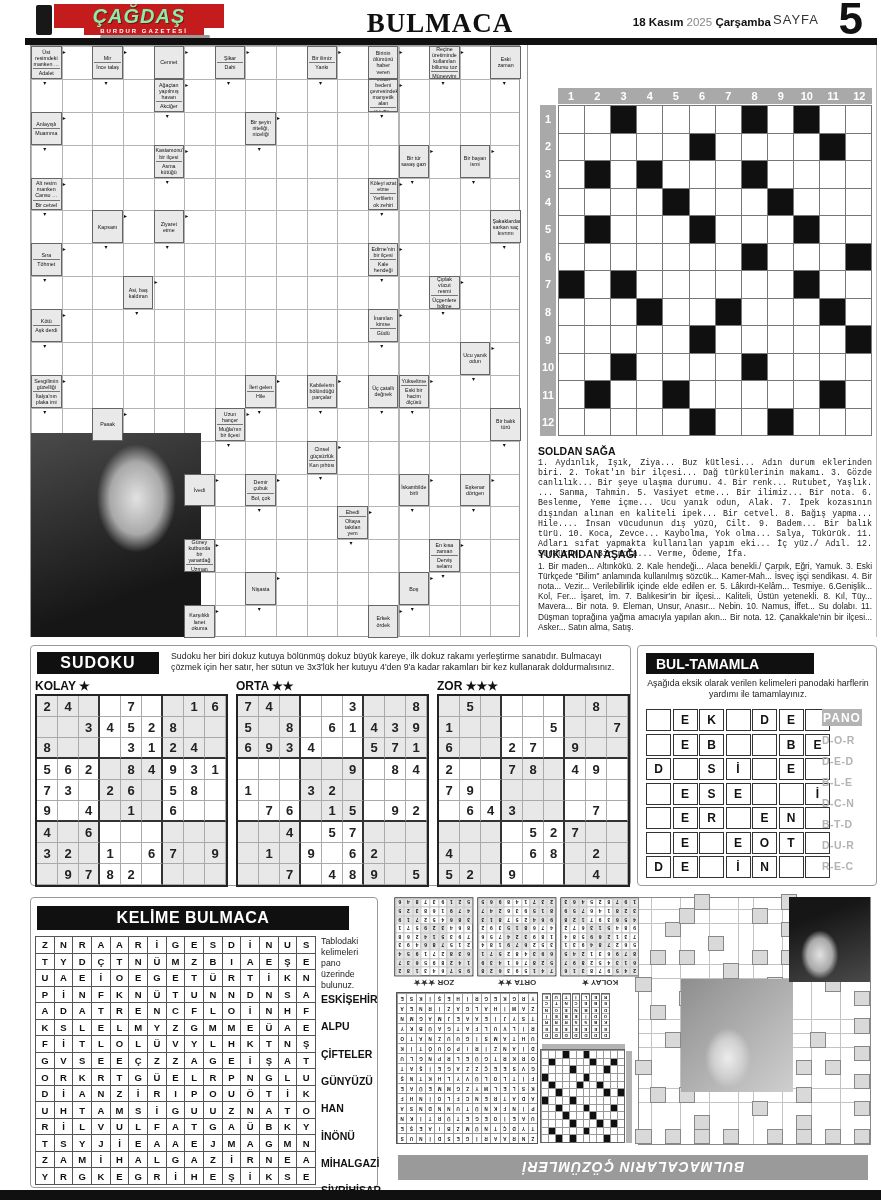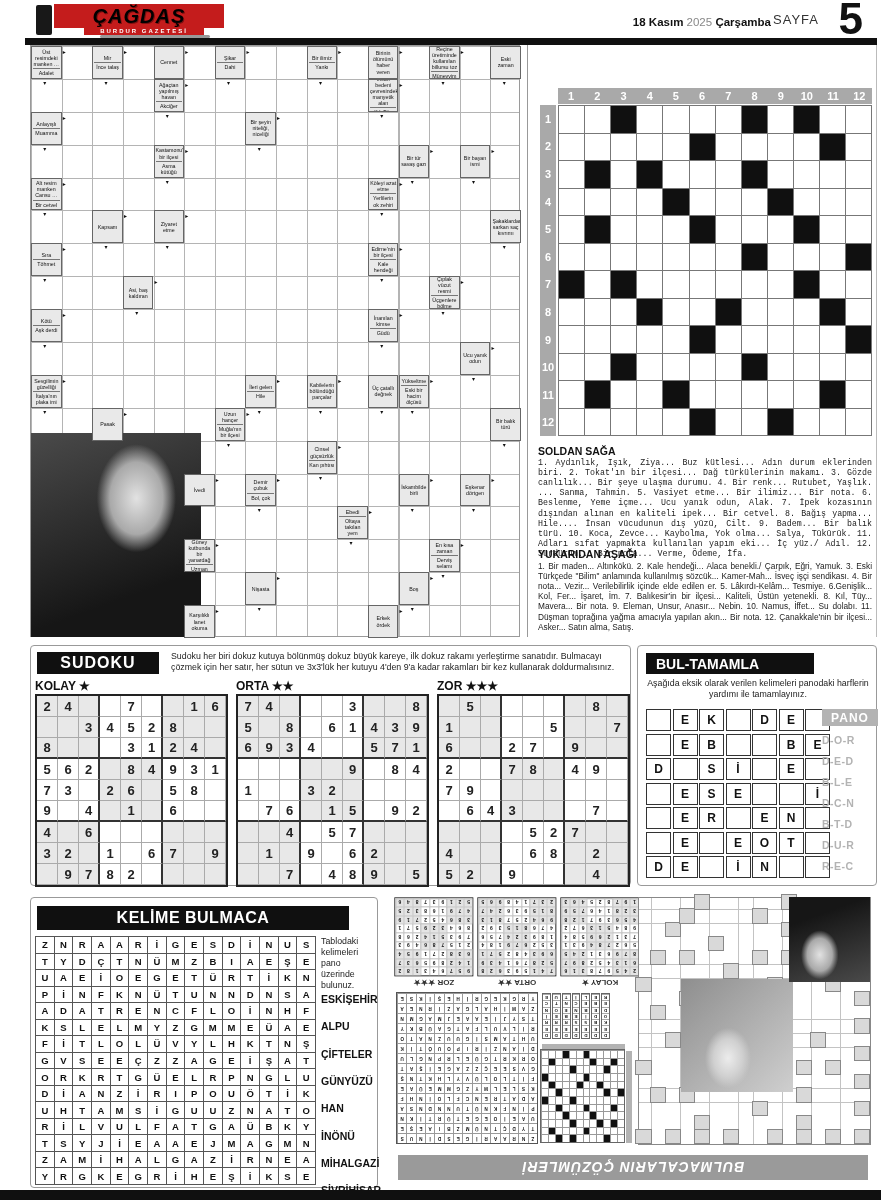--- a/index.html
+++ b/index.html
@@ -2,21 +2,21 @@
 <html><head>
 <meta charset="utf-8">
 <style>
   html,body{margin:0;padding:0;background:#fff;}
   #page{position:relative;width:881px;height:1200px;background:#fff;overflow:hidden;
         font-family:"Liberation Sans",sans-serif;color:#111;}
   .abs{position:absolute;box-sizing:border-box;}
   
   #logo-icon{left:36px;top:5px;width:16px;height:30px;background:#181818;border-radius:2px;}
   #logo-box{left:54px;top:4px;width:170px;height:24px;background:#c41c1c;display:flex;align-items:center;justify-content:center;}
-  #logo-box span{color:#000000;font-weight:bold;font-style:italic;font-size:20px;letter-spacing:1px;text-shadow:1px 1px 0 #7d0f0f;}
+  #logo-box span{color:#86efac;font-weight:bold;font-style:italic;font-size:20px;letter-spacing:1px;text-shadow:1px 1px 0 #7d0f0f;}
   #logo-sub{left:84px;top:27px;width:120px;height:8px;background:#c41c1c;color:#fff;font-size:6px;font-weight:bold;
             display:flex;align-items:center;justify-content:center;letter-spacing:2px;}
   #logo-tagline{left:100px;top:35px;width:110px;height:3px;background:#999;border-radius:2px;}
   #page-title{left:340px;top:8px;width:200px;text-align:center;font-family:"Liberation Serif",serif;
               font-weight:bold;font-size:27px;letter-spacing:1px;}
   #date-line{right:110px;top:16px;font-size:11.5px;white-space:nowrap;}
   #date-line .dim{color:#888;}
   #sayfa-label{right:62px;top:12px;font-size:13px;color:#333;letter-spacing:1px;}
   #sayfa-num{right:18px;top:-6px;font-size:44px;font-weight:bold;}
   #header-bar{left:25px;top:38px;width:852px;height:7px;background:#101010;}
@@ -67,21 +67,21 @@
   .sud-grid div.shade{background:#e8e8e8;}
   .sud-grid div.br3{border-right:2px solid #333;} .sud-grid div.bb3{border-bottom:2px solid #333;}
   
   #bul-panel{left:637px;top:645px;width:240px;height:241px;border:1px solid #999;border-radius:4px;}
   #bul-title{left:8px;top:7px;width:168px;height:21px;background:#101010;color:#fff;font-weight:bold;
              font-size:14px;display:flex;align-items:center;padding-left:10px;}
   #bul-intro{left:8px;top:32px;width:224px;text-align:center;font-size:8.8px;line-height:1.25;color:#222;}
   .bul-row{position:absolute;left:8px;display:flex;}
   .bul-row div{width:23px;height:20px;border:1px solid #333;margin-right:1.5px;display:flex;align-items:center;
                justify-content:center;font-weight:bold;font-size:12px;background:#fff;}
-  #pano-head{left:184px;top:63px;width:56px;height:17px;background:#b3b3b3;color:#fff;font-weight:bold;
+  #pano-head{left:184px;top:63px;width:40px;height:17px;background:#b3b3b3;color:#fff;font-weight:bold;
              font-size:12px;display:flex;align-items:center;justify-content:center;letter-spacing:1px;}
   .pano-item{position:absolute;left:184px;width:48px;color:#b3b3b3;font-weight:bold;font-size:10.5px;
              letter-spacing:0.5px;}
   
   #kelime-panel{left:30px;top:897px;width:348px;height:291px;border:1px solid #999;border-radius:4px;}
   #kelime-title{left:6px;top:8px;width:312px;height:24px;background:#101010;color:#fff;font-weight:bold;
                 font-size:16px;display:flex;align-items:center;justify-content:center;letter-spacing:0.5px;}
   #kelime-grid{left:4px;top:38px;width:281px;height:249px;display:grid;
                grid-template-columns:repeat(15,1fr);grid-template-rows:repeat(15,1fr);
                border-top:1px solid #555;border-left:1px solid #555;}
@@ -134,20 +134,21 @@
 <body>
 
 <div id="page">
 
   <div class="abs" id="logo-icon"></div>
   <div class="abs" id="logo-box">
     <span>ÇAĞDAŞ</span>
   </div>
   <div class="abs" id="logo-sub">BURDUR GAZETESİ</div>
   <div class="abs" id="logo-tagline"></div>
+  <div class="abs" id="page-title">BULMACA</div>
   <div class="abs" id="date-line">
     <b>18 Kasım</b>
     <span class="dim">2025</span>
     <b>Çarşamba</b>
   </div>
   <div class="abs" id="sayfa-label">SAYFA</div>
   <div class="abs" id="sayfa-num">5</div>
   <div class="abs" id="header-bar"></div>
 
   <div class="abs" id="arrowword">

